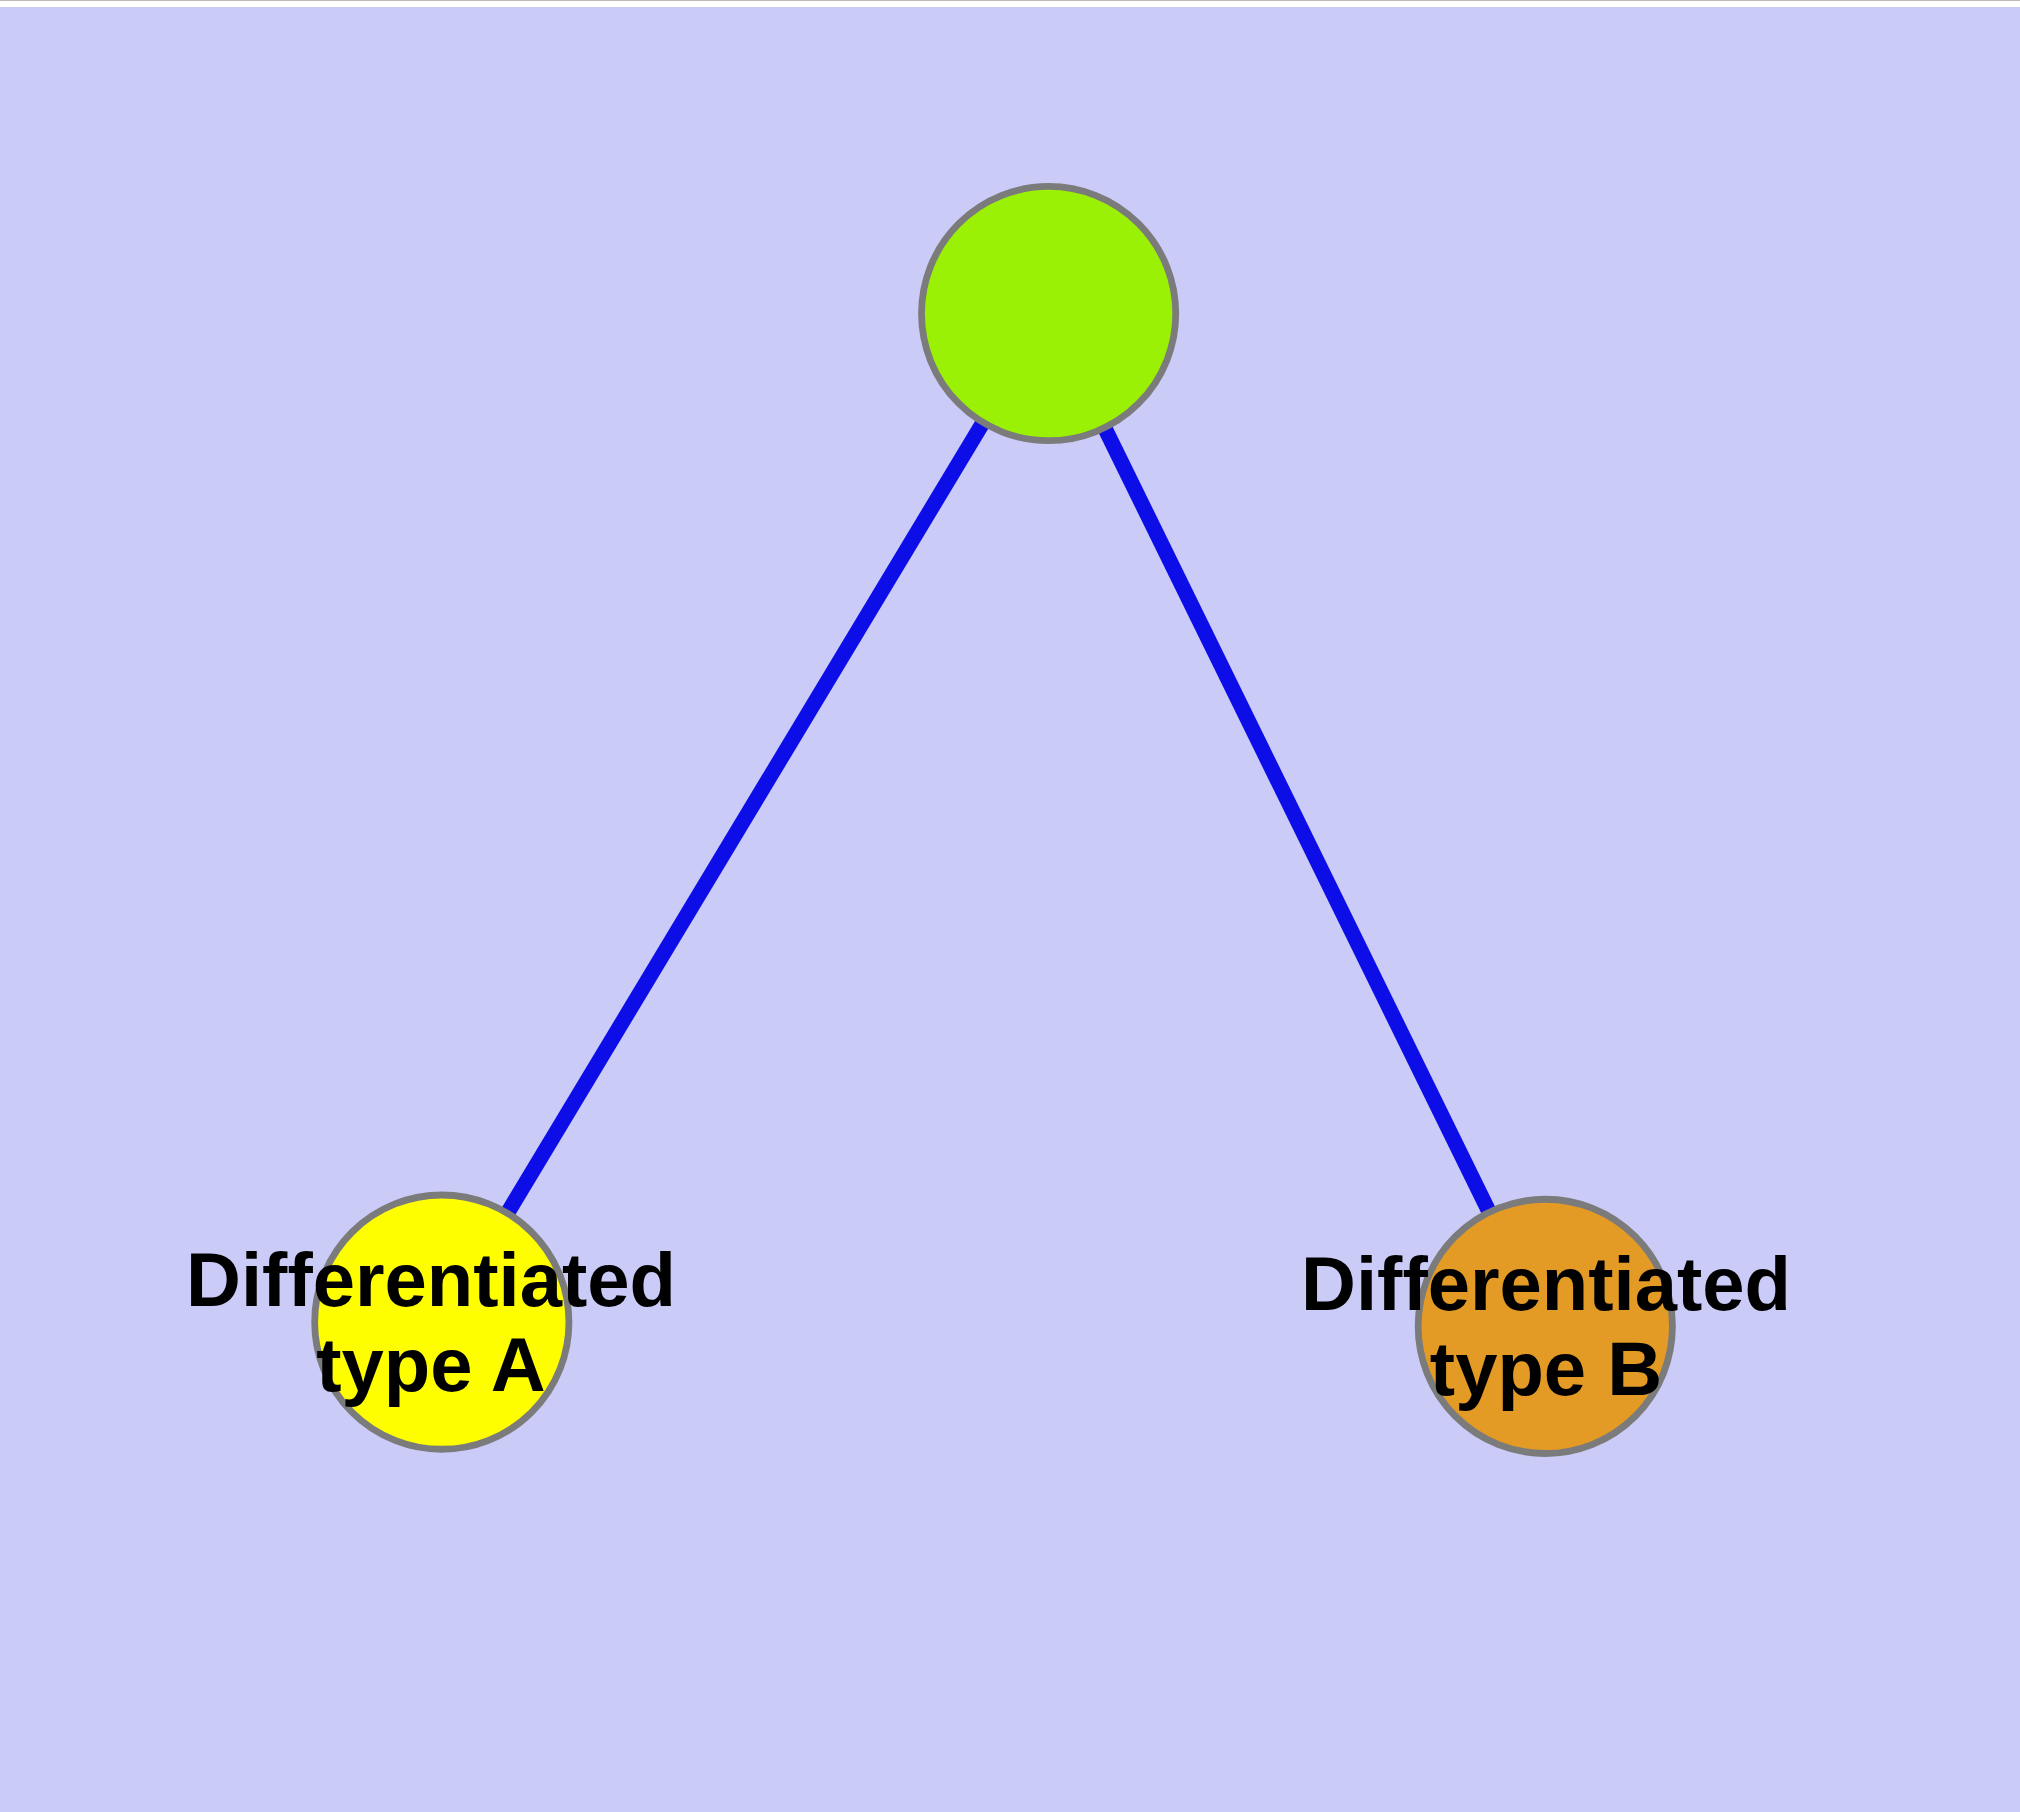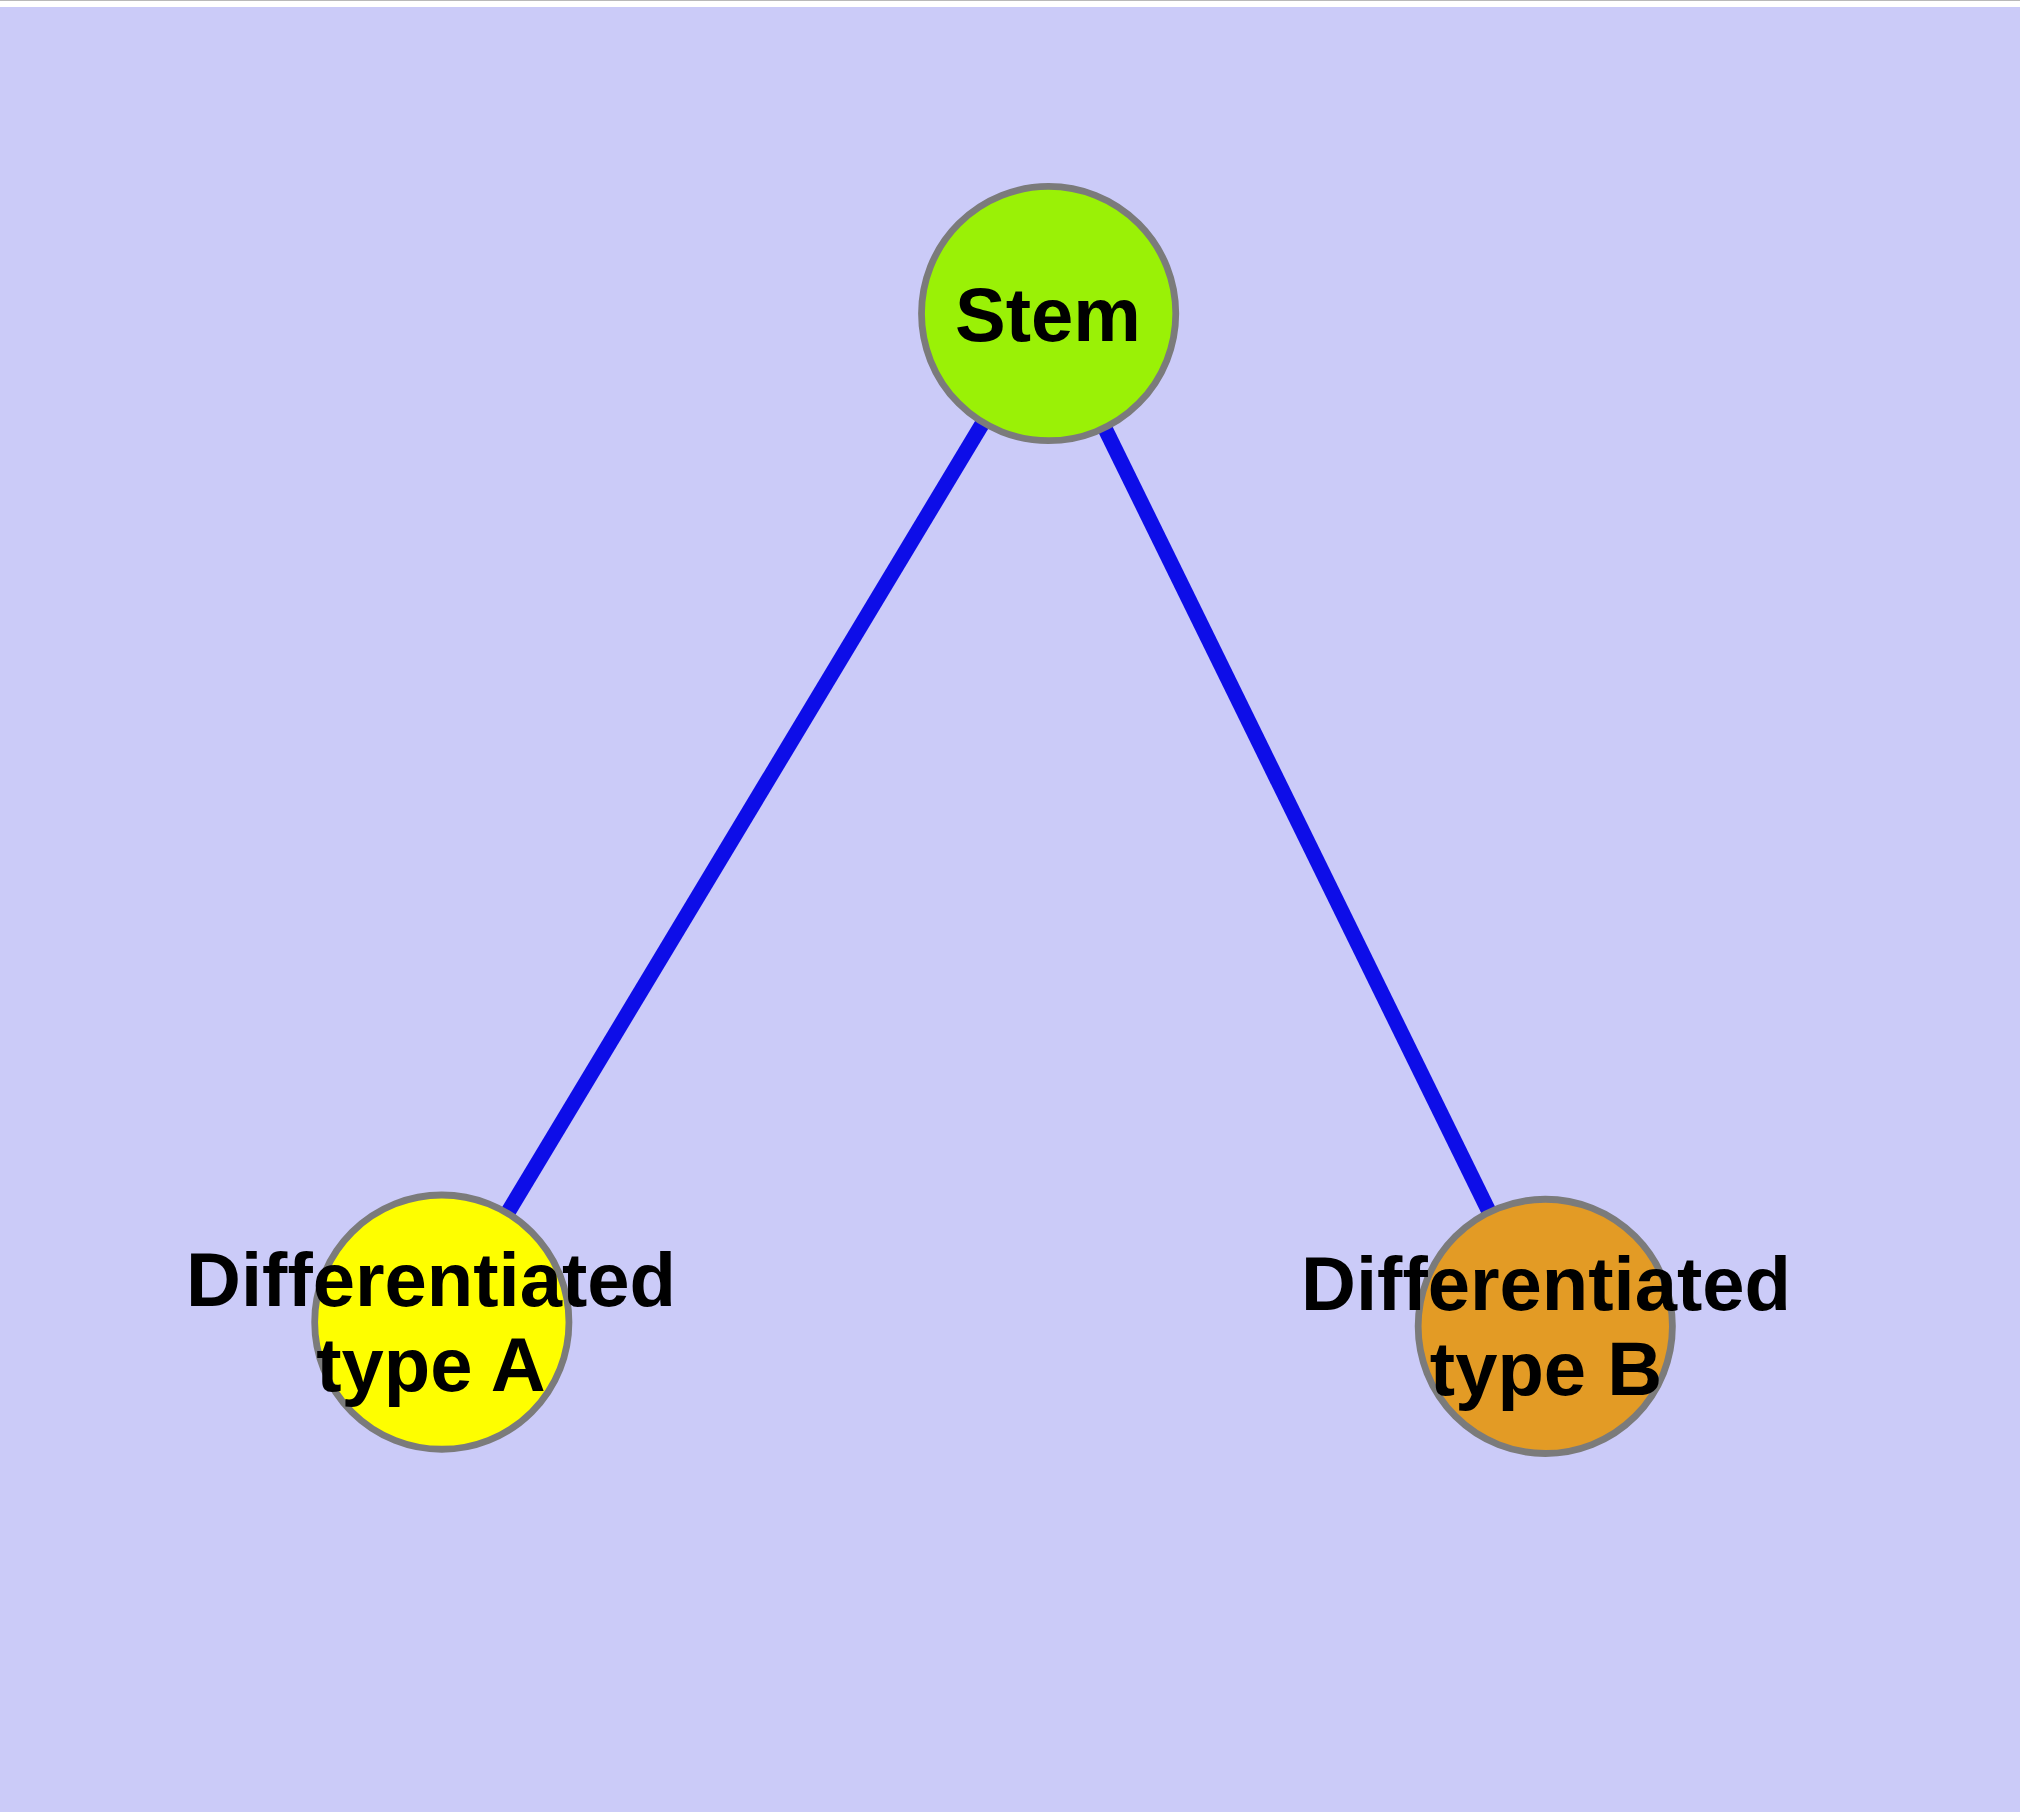--- a/index.html
+++ b/index.html
@@ -57,21 +57,20 @@
 
     <line x1="1237" y1="370" x2="1823" y2="1565" stroke-width="18" stroke="#0d0de8"></line>
 
     <circle cx="1237" cy="370" r="150" stroke-width="8" fill="#9af106" stroke="#7b7b7b"></circle>
 
     <circle cx="521" cy="1560" r="150" stroke-width="8" fill="#fefe00" stroke="#7b7b7b"></circle>
 
     <circle cx="1823" cy="1565" r="150" stroke-width="8" fill="#e39b25" stroke="#7b7b7b"></circle>
   </svg>
 
-  <div class="node-label label-stem" style="color: rgb(0, 0, 0);">Stem</div>
 
   <div class="node-label label-type-a" style="color: rgb(0, 0, 0);">Differentiated
 type A</div>
 
   <div class="node-label label-type-b" style="color: rgb(0, 0, 0);">Differentiated
 type B</div>
 
   <div class="top-strip" style="background: rgb(255, 255, 255); border-top-color: rgb(185, 185, 185);"></div>
 
 </div>

